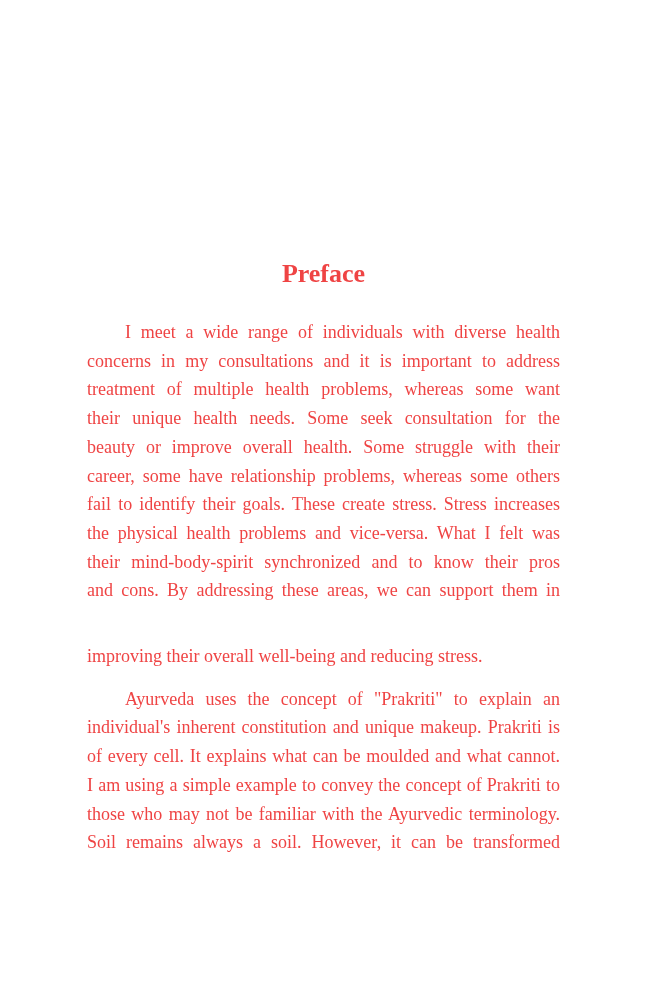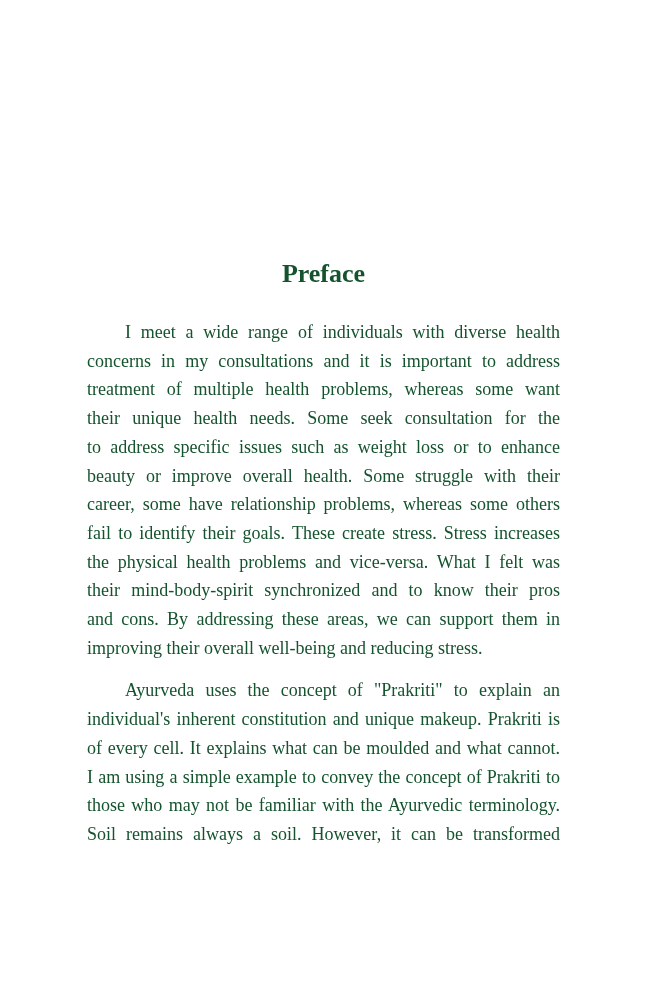--- a/index.html
+++ b/index.html
@@ -31,36 +31,36 @@
   .line {
     font-size: 18px;
     line-height: 28.7px;
     text-align: justify;
     text-align-last: justify;
     -moz-text-align-last: justify;
   }
   .line.indent { text-indent: 38px; }
   .line.last {
     text-align-last: left;
+    margin-top: 37px;
     -moz-text-align-last: left;
   }
 </style>
 </head>
 <body>
 
-<div class="page" style="background: rgb(255, 255, 255); color: #14532d;">
+<div class="page" style="background: rgb(255, 255, 255); color: #ef4444;">
   <div class="content">
     <h1 class="title">Preface</h1>
     <div class="page-body">
         <div class="paragraph">
           <div class="line indent">I meet a wide range of individuals with diverse health</div>
           <div class="line">concerns in my consultations and it is important to address</div>
           <div class="line">treatment of multiple health problems, whereas some want</div>
           <div class="line">their unique health needs. Some seek consultation for the</div>
-          <div class="line">to address specific issues such as weight loss or to enhance</div>
           <div class="line">beauty or improve overall health. Some struggle with their</div>
           <div class="line">career, some have relationship problems, whereas some others</div>
           <div class="line">fail to identify their goals. These create stress. Stress increases</div>
           <div class="line">the physical health problems and vice-versa. What I felt was</div>
           <div class="line">their mind-body-spirit synchronized and to know their pros</div>
           <div class="line">and cons. By addressing these areas, we can support them in</div>
           <div class="line last">improving their overall well-being and reducing stress.</div>
         </div>
         <div class="paragraph">
           <div class="line indent">Ayurveda uses the concept of "Prakriti" to explain an</div>

